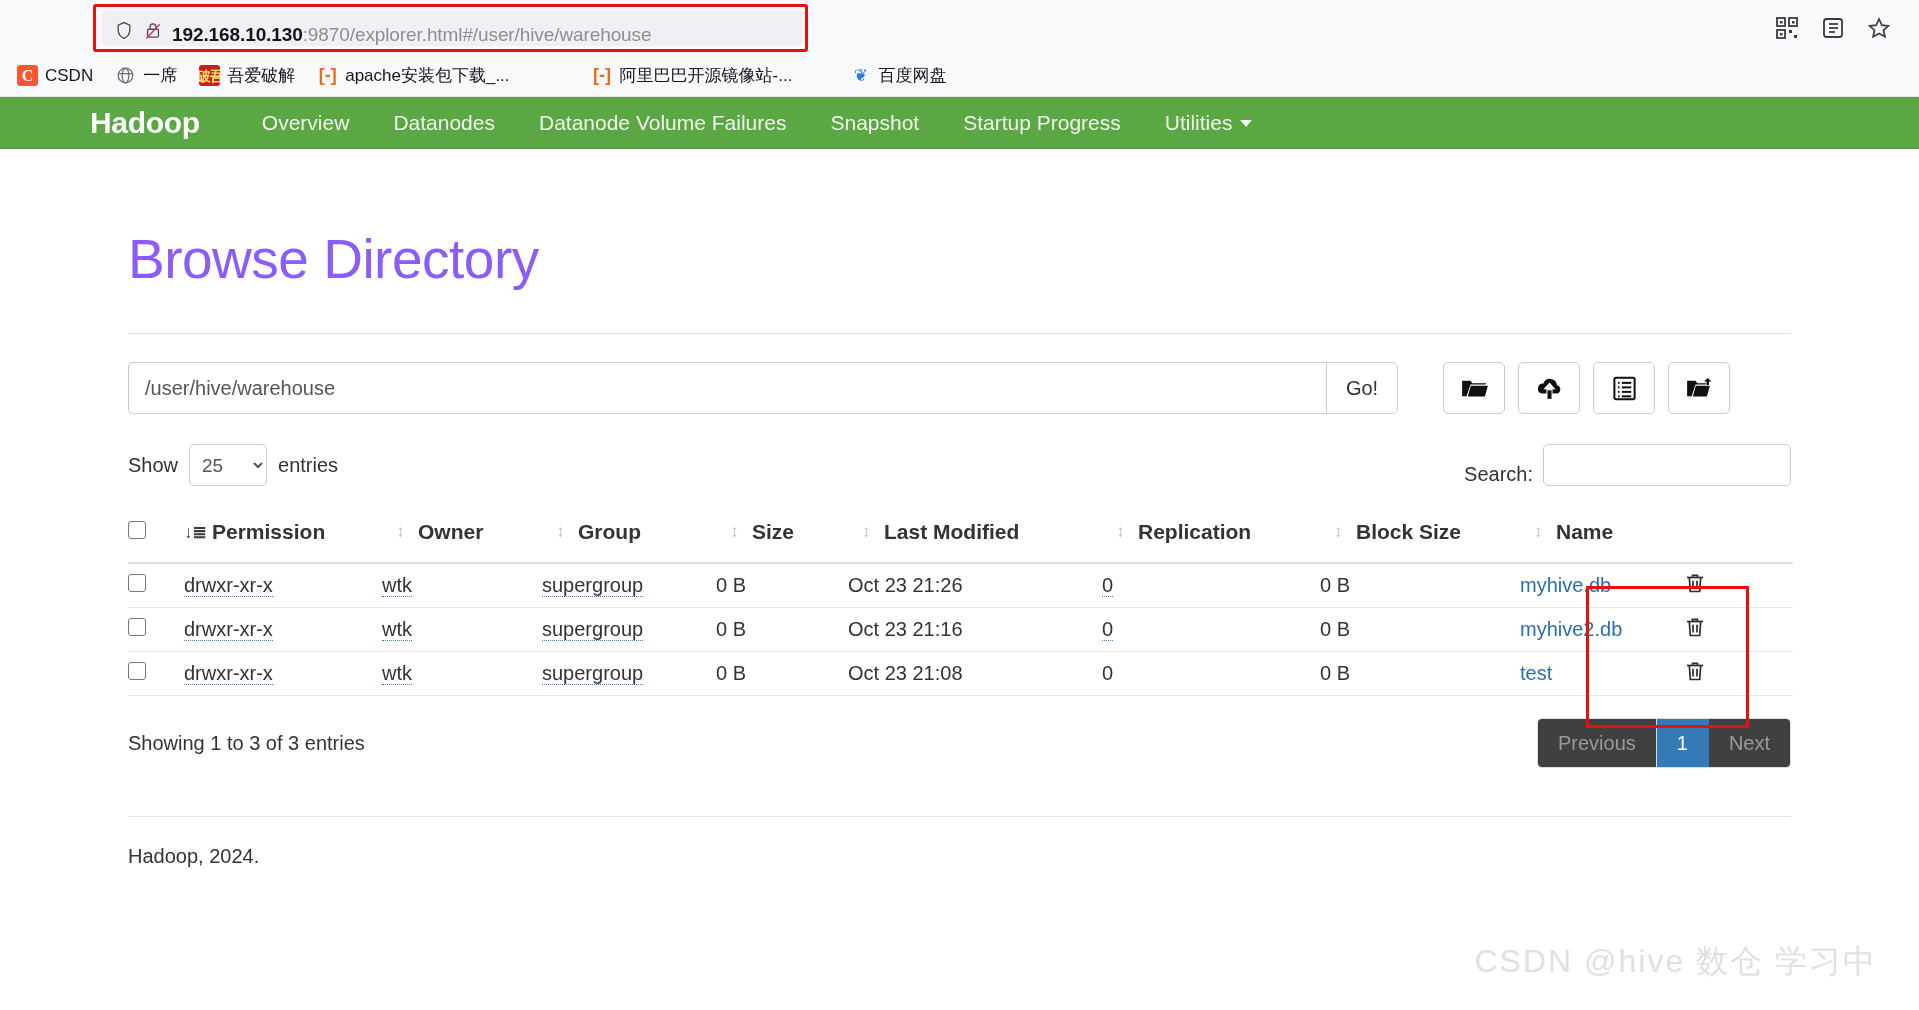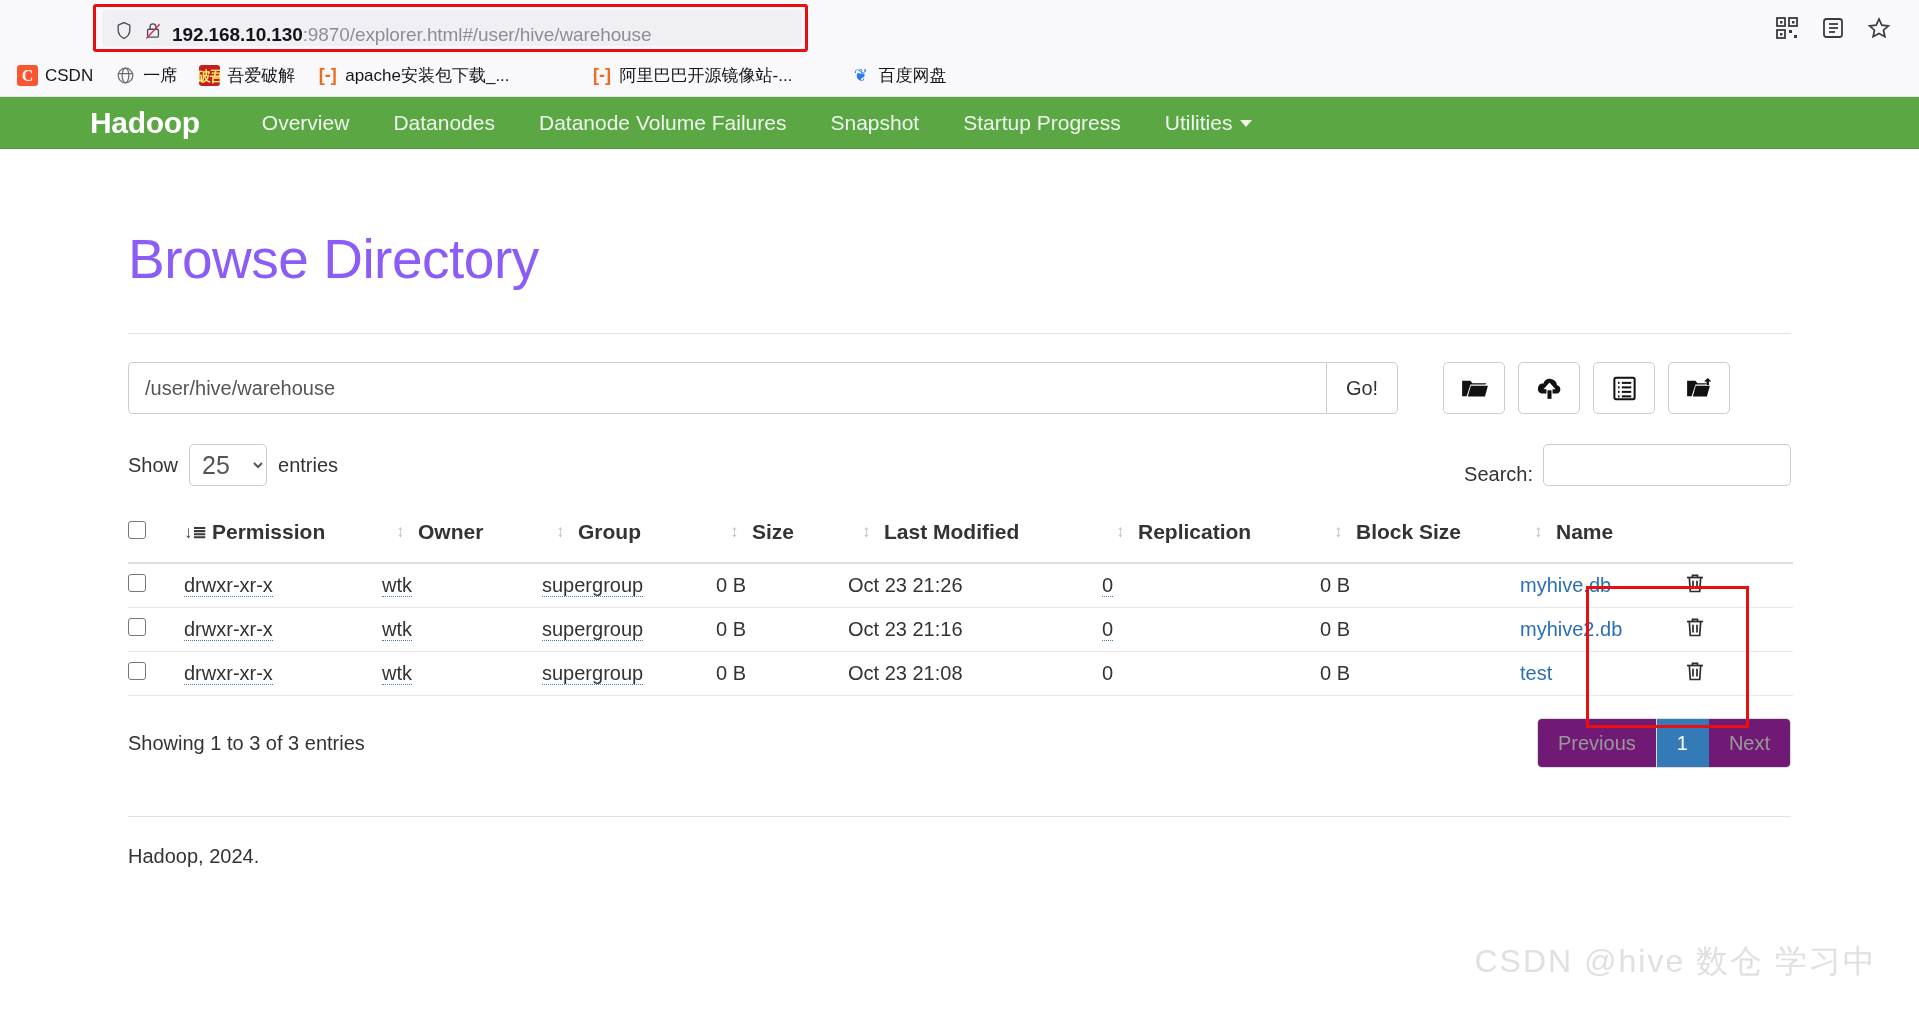--- a/index.html
+++ b/index.html
@@ -189,21 +189,21 @@
   .tool-btn svg { width: 27px; height: 27px; }
 
   
   .controls-row { display: flex; align-items: center; margin-bottom: 22px; }
   .show-entries { display: flex; align-items: center; gap: 11px; font-size: 20px; color: #333; }
   .len-select {
     height: 42px;
     min-width: 78px;
     border: 1px solid #ccc;
     border-radius: 5px;
-    font-size: 25px;
+    font-size: 19px;
     padding: 0 8px;
     color: #555;
     background: #fff;
     font-family: "Liberation Sans", sans-serif;
   }
   .search-wrap { margin-left: auto; display: flex; align-items: flex-end; gap: 10px; font-size: 20px; color: #333; }
   .search-input {
     width: 248px; height: 42px;
     border: 1px solid #ccc;
     border-radius: 5px;
@@ -273,21 +273,21 @@
   
   .table-footer { display: flex; align-items: center; margin-top: 22px; }
   .info { font-size: 20px; color: #333; }
   .pager { margin-left: auto; display: flex; border: 1px solid #dddddd; border-radius: 5px; overflow: hidden; }
   .pg {
     padding: 0 20px;
     height: 48px;
     line-height: 48px;
     font-size: 20px;
     color: #999999;
-    background: #701a75;
+    background: #404040;
     border-right: 1px solid #dddddd;
     cursor: pointer;
   }
   .pg:last-child { border-right: none; }
   .pg.active { background: #337ab7; color: #ffffff; border-color: #337ab7; }
 
   hr.foot-rule { border: none; border-top: 1px solid #e2e2e2; margin: 48px 0 0 0; }
   .footer-text { font-size: 20px; color: #333; margin-top: 28px; }
 
   

